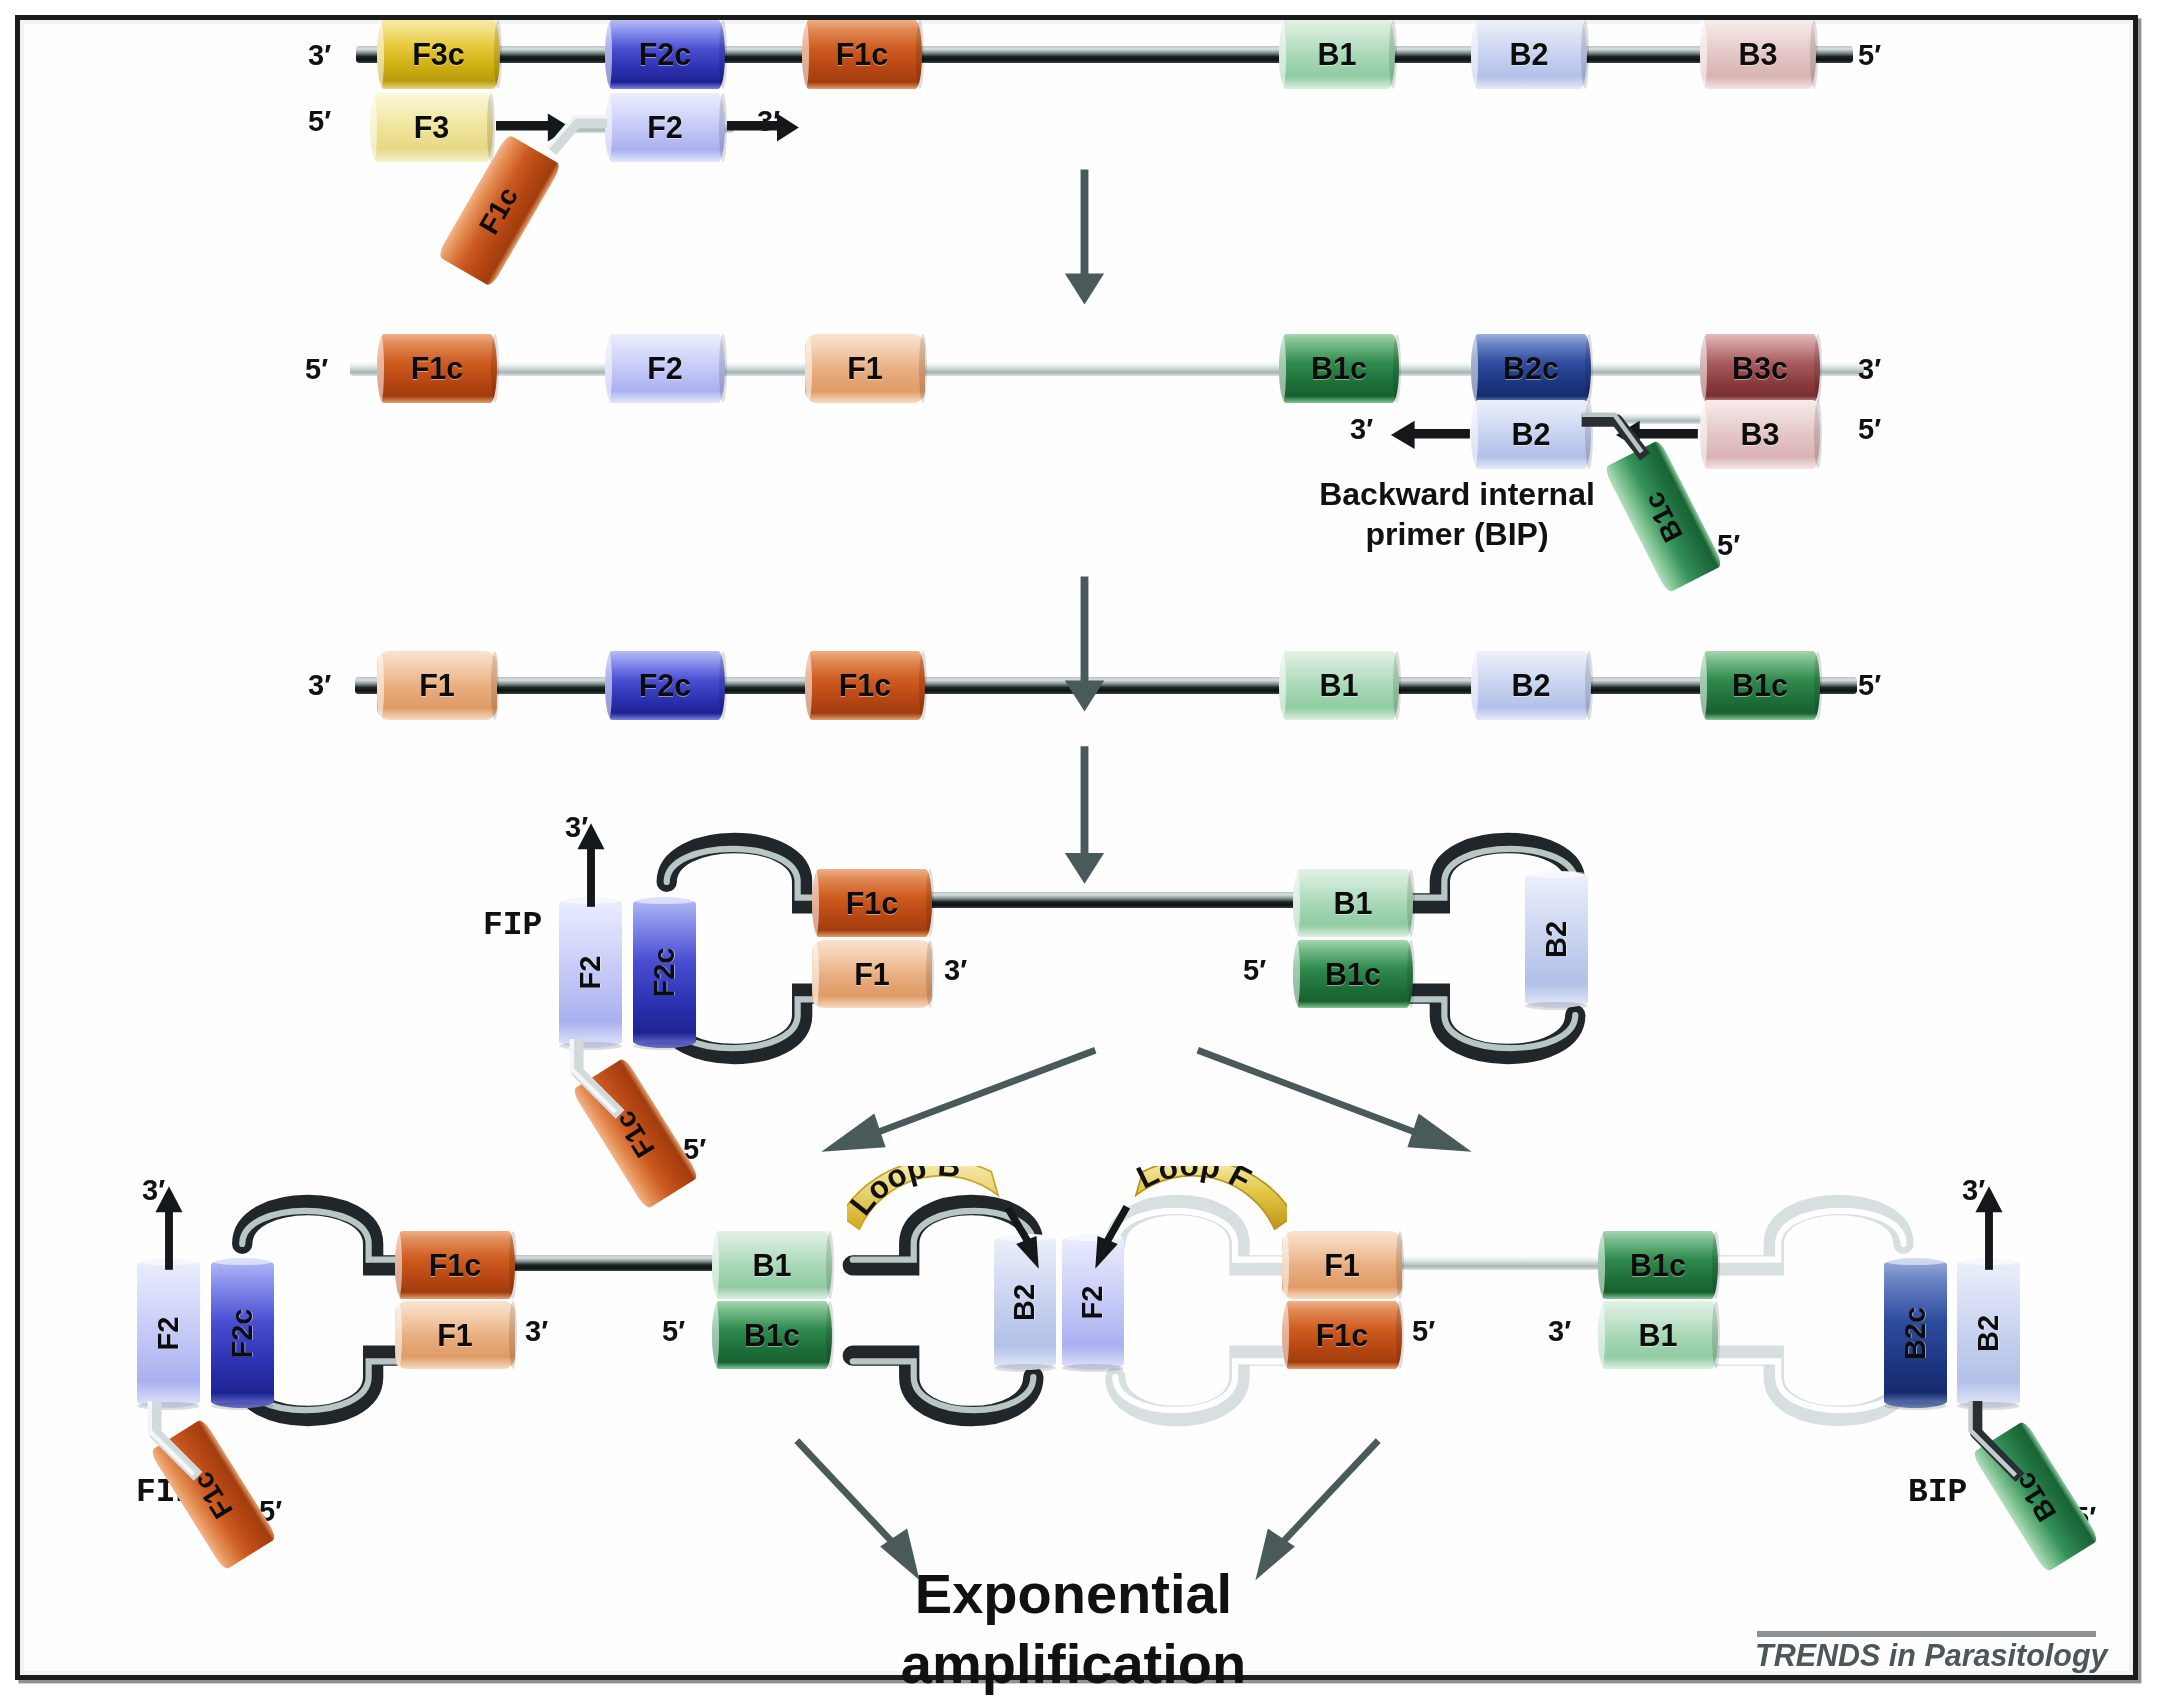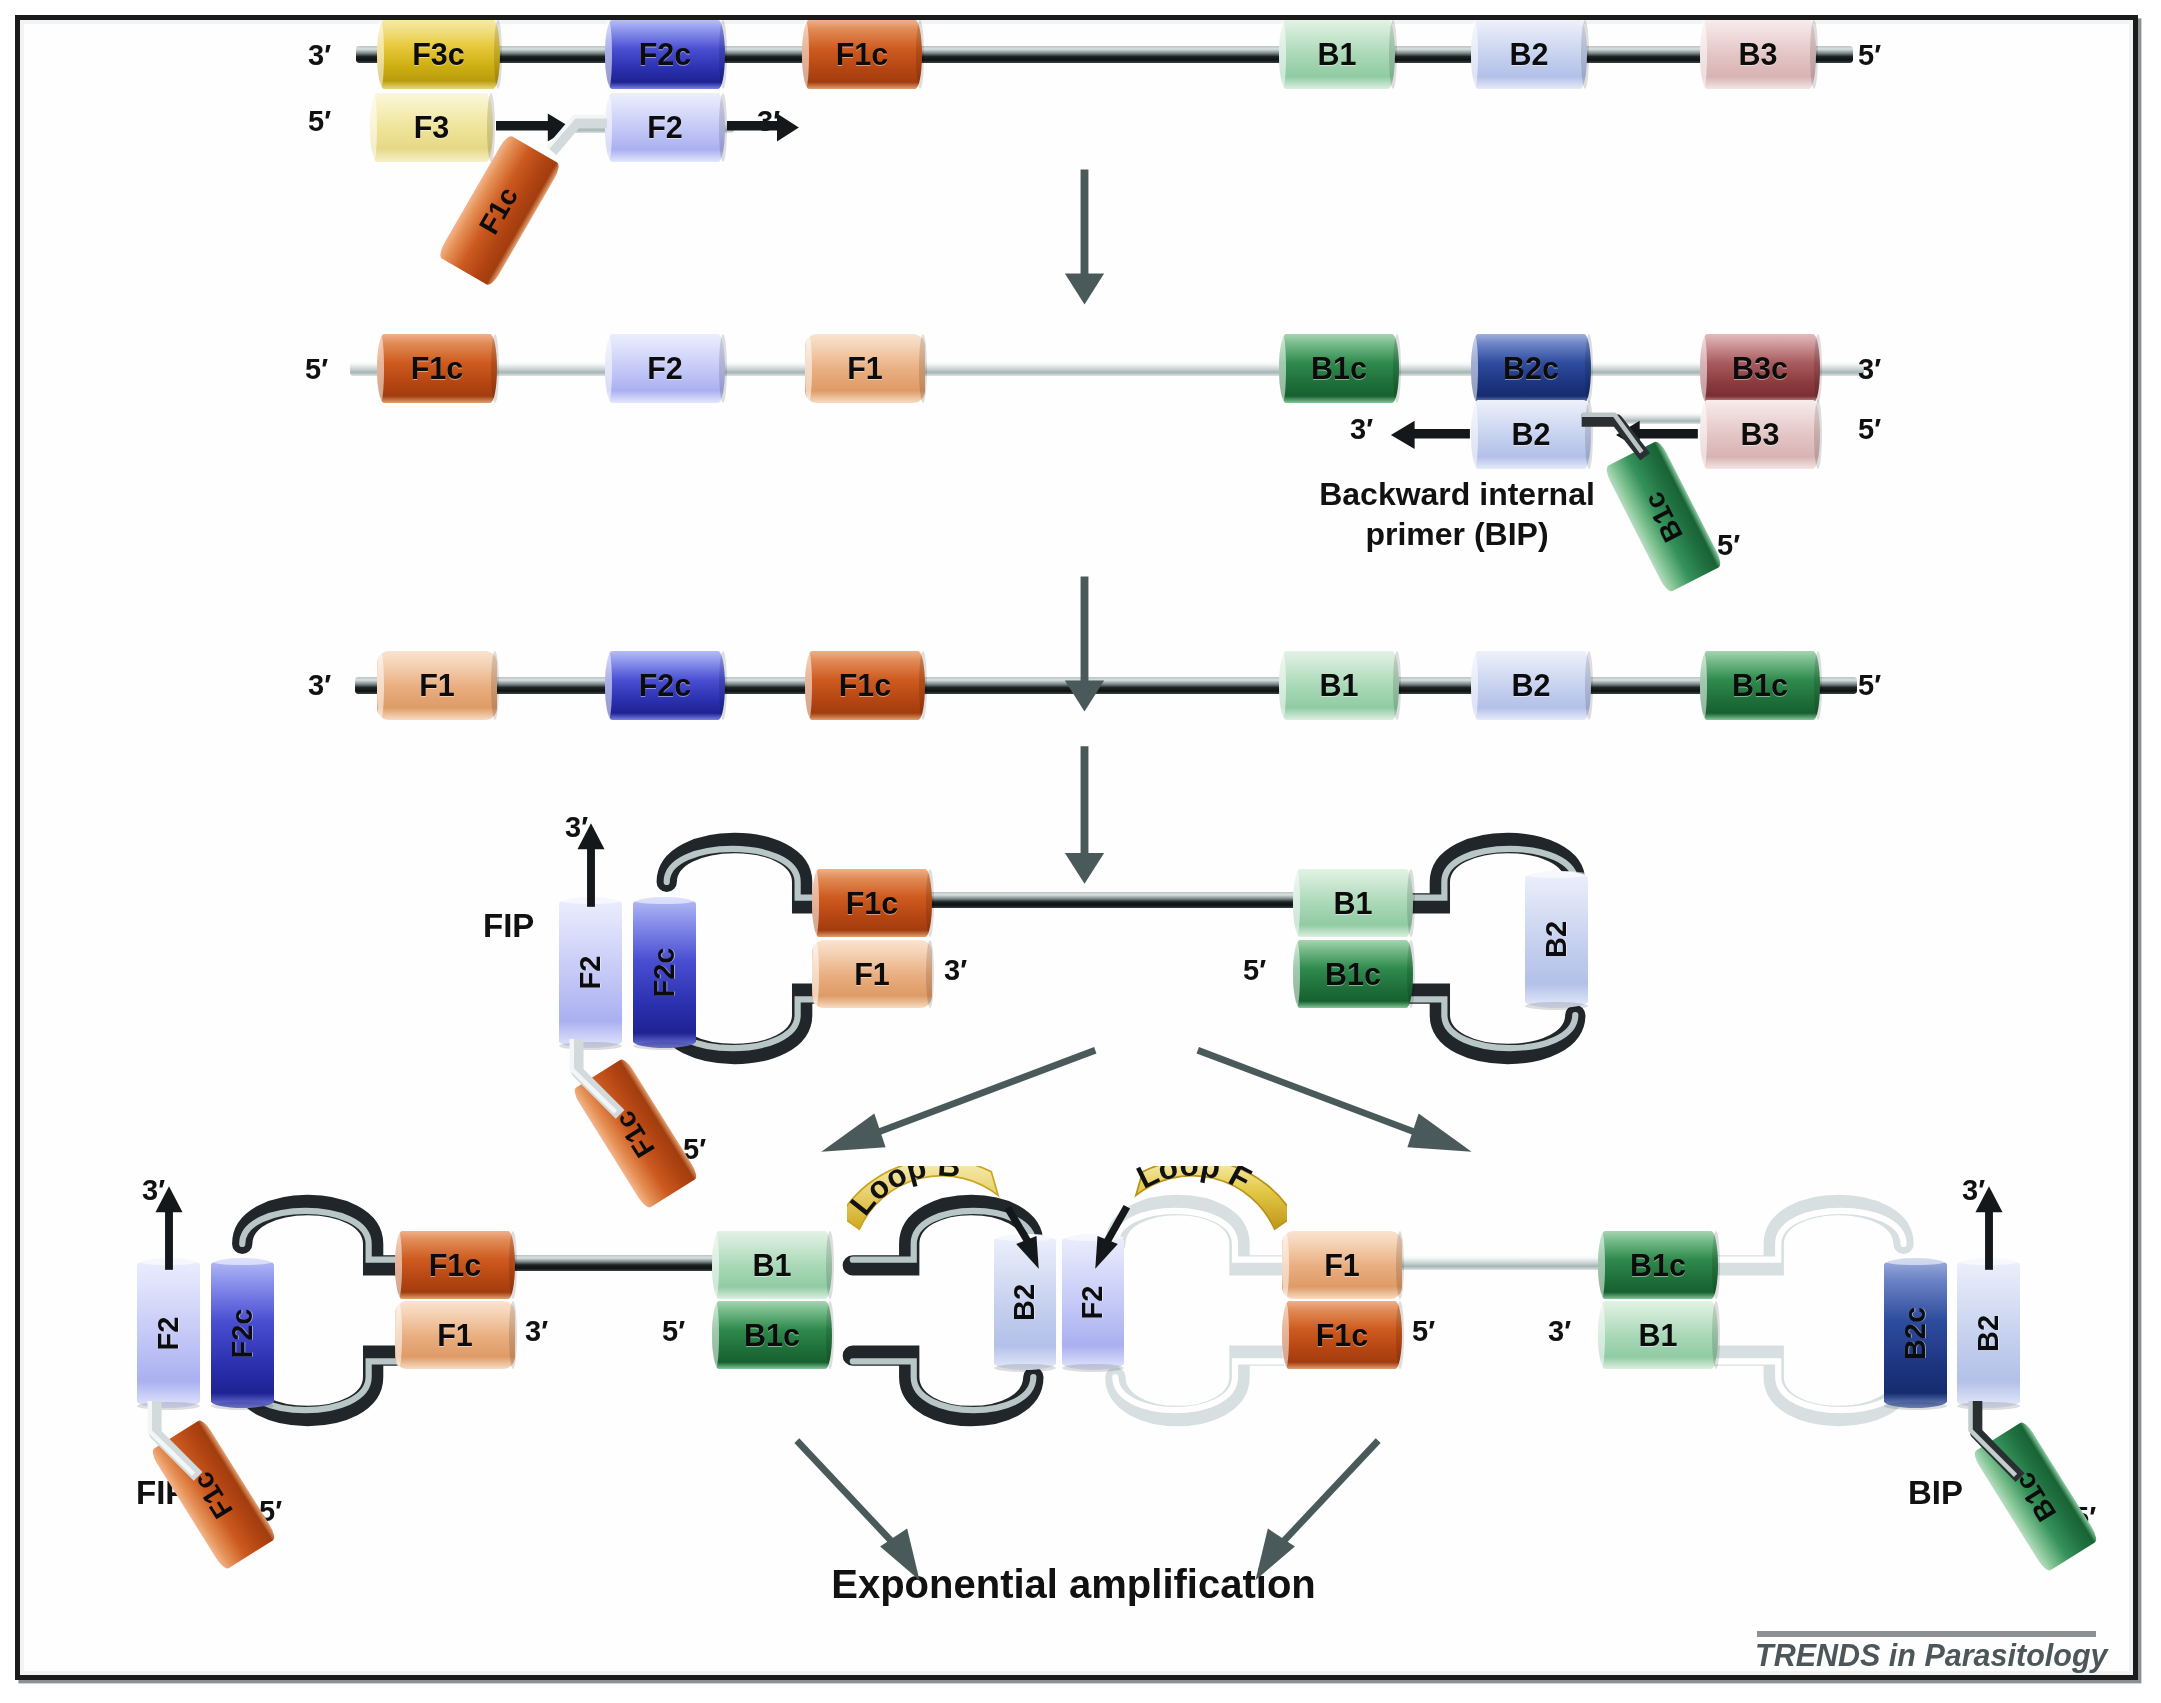--- a/index.html
+++ b/index.html
@@ -3,21 +3,21 @@
 <meta charset="utf-8">
 <style>
   html,body{margin:0;padding:0;background:#fff;}
   body{font-family:"Liberation Sans", sans-serif;}
   #stage{position:relative;width:2161px;height:1703px;background:#ffffff;overflow:hidden;}
   #frame{position:absolute;left:15.2px;top:15.2px;width:2123px;height:1665px;
          border:5.1px solid #1b1b1b;background:#fefefe;box-sizing:border-box;
          box-shadow:3.4px 3.4px 0 0 #8d9193;}
   #frame-inner{position:absolute;inset:0;border:4px solid #f2f3f4;box-sizing:border-box;}
 
-  .lbl{position:absolute;font-weight:bold;color:#111;white-space:nowrap;line-height:1.18;}
+  .lbl{position:absolute;font-weight:bold;color:#111;white-space:nowrap;line-height:1.18;font-family:Liberation Mono, monospace;}
   .end{position:absolute;font-weight:bold;color:#111;font-size:29px;line-height:1;}
   .cap{position:absolute;font-weight:bold;color:#111;font-size:32px;line-height:1.25;text-align:center;}
 
   
   .strand{position:absolute;border-radius:3.4px;}
   .strand-dark{background:linear-gradient(to bottom,#b9c3c3 0%,#d9e0e0 18%,#7d8a8a 42%,#1d2323 62%,#0d1111 82%,#394242 100%);}
   .strand-light{background:linear-gradient(to bottom,#ffffff 0%,#f4f7f7 20%,#cfd8d8 50%,#a8b5b5 76%,#dde3e3 100%);}
 
   
   .cyl{position:absolute;border-radius:6.8px/50%;box-sizing:border-box;
@@ -457,18 +457,18 @@
 
   <svg class="arrow" style="left:791px;top:1435px;" width="158" height="152" viewBox="0 0 280 270">
     <path d="M10 10 L200 212" stroke="#4a5a5a" stroke-width="12" fill="none"></path>
     <path d="M158 198 L228 258 L206 166 Z" fill="#4a5a5a"></path>
   </svg>
   <svg class="arrow" style="left:1226px;top:1435px;" width="158" height="152" viewBox="0 0 280 270">
     <path d="M270 10 L80 212" stroke="#4a5a5a" stroke-width="12" fill="none"></path>
     <path d="M122 198 L52 258 L74 166 Z" fill="#4a5a5a"></path>
   </svg>
 
-  <div class="cap" style="left:791px;top:1559px;width:565px;font-size:40px;">Exponential amplification</div>
+  <div class="cap" style="left:791px;top:1559px;width:565px;font-size:56px;">Exponential amplification</div>
 
   <div class="trend-rule" style="left:1757px;top:1631px;width:339px;height:5.6px;"></div>
   <div class="trend" style="left:1755px;top:1638px;font-size:30.5px;text-align:right;">TRENDS in Parasitology</div>
 </div>
 
 
 </body></html>

